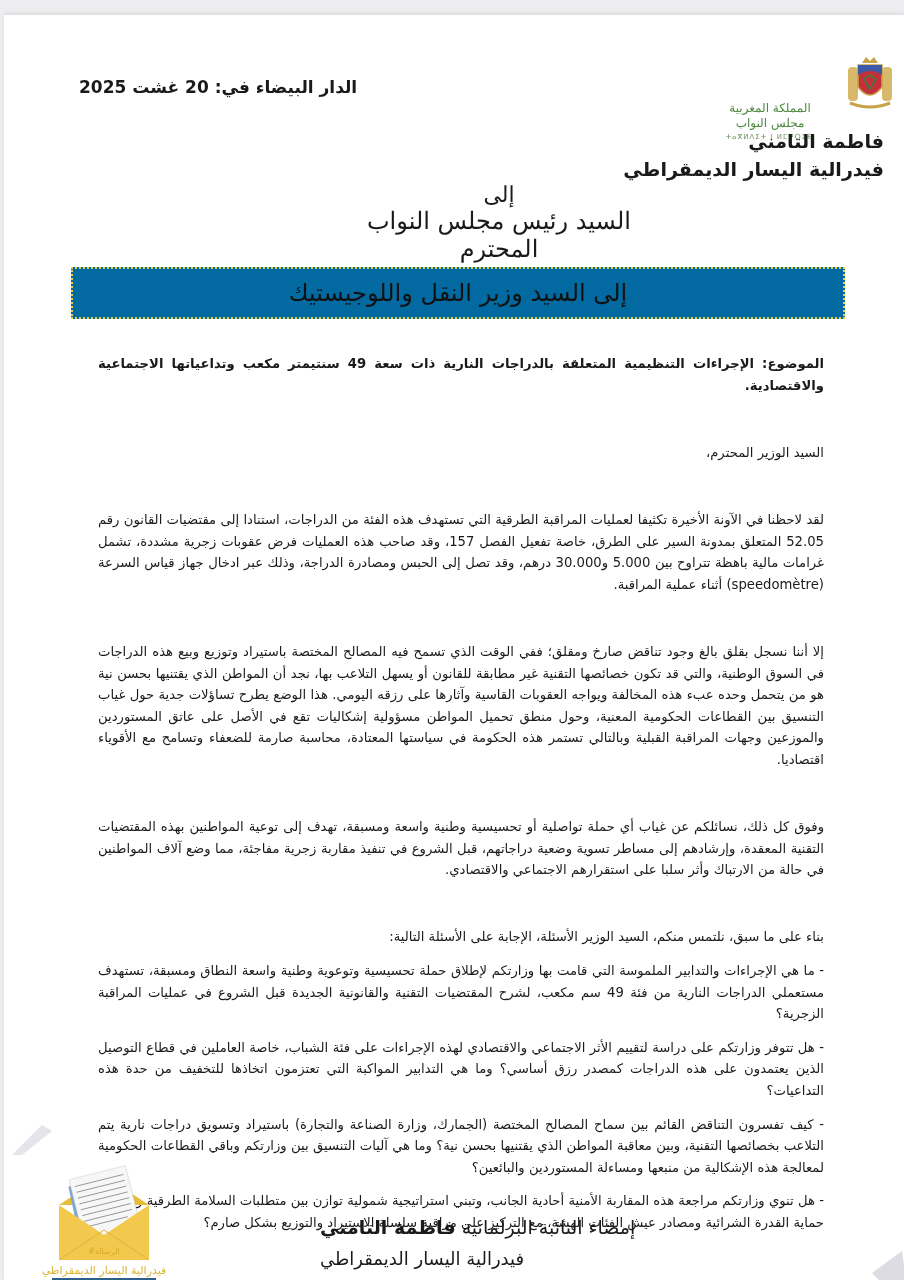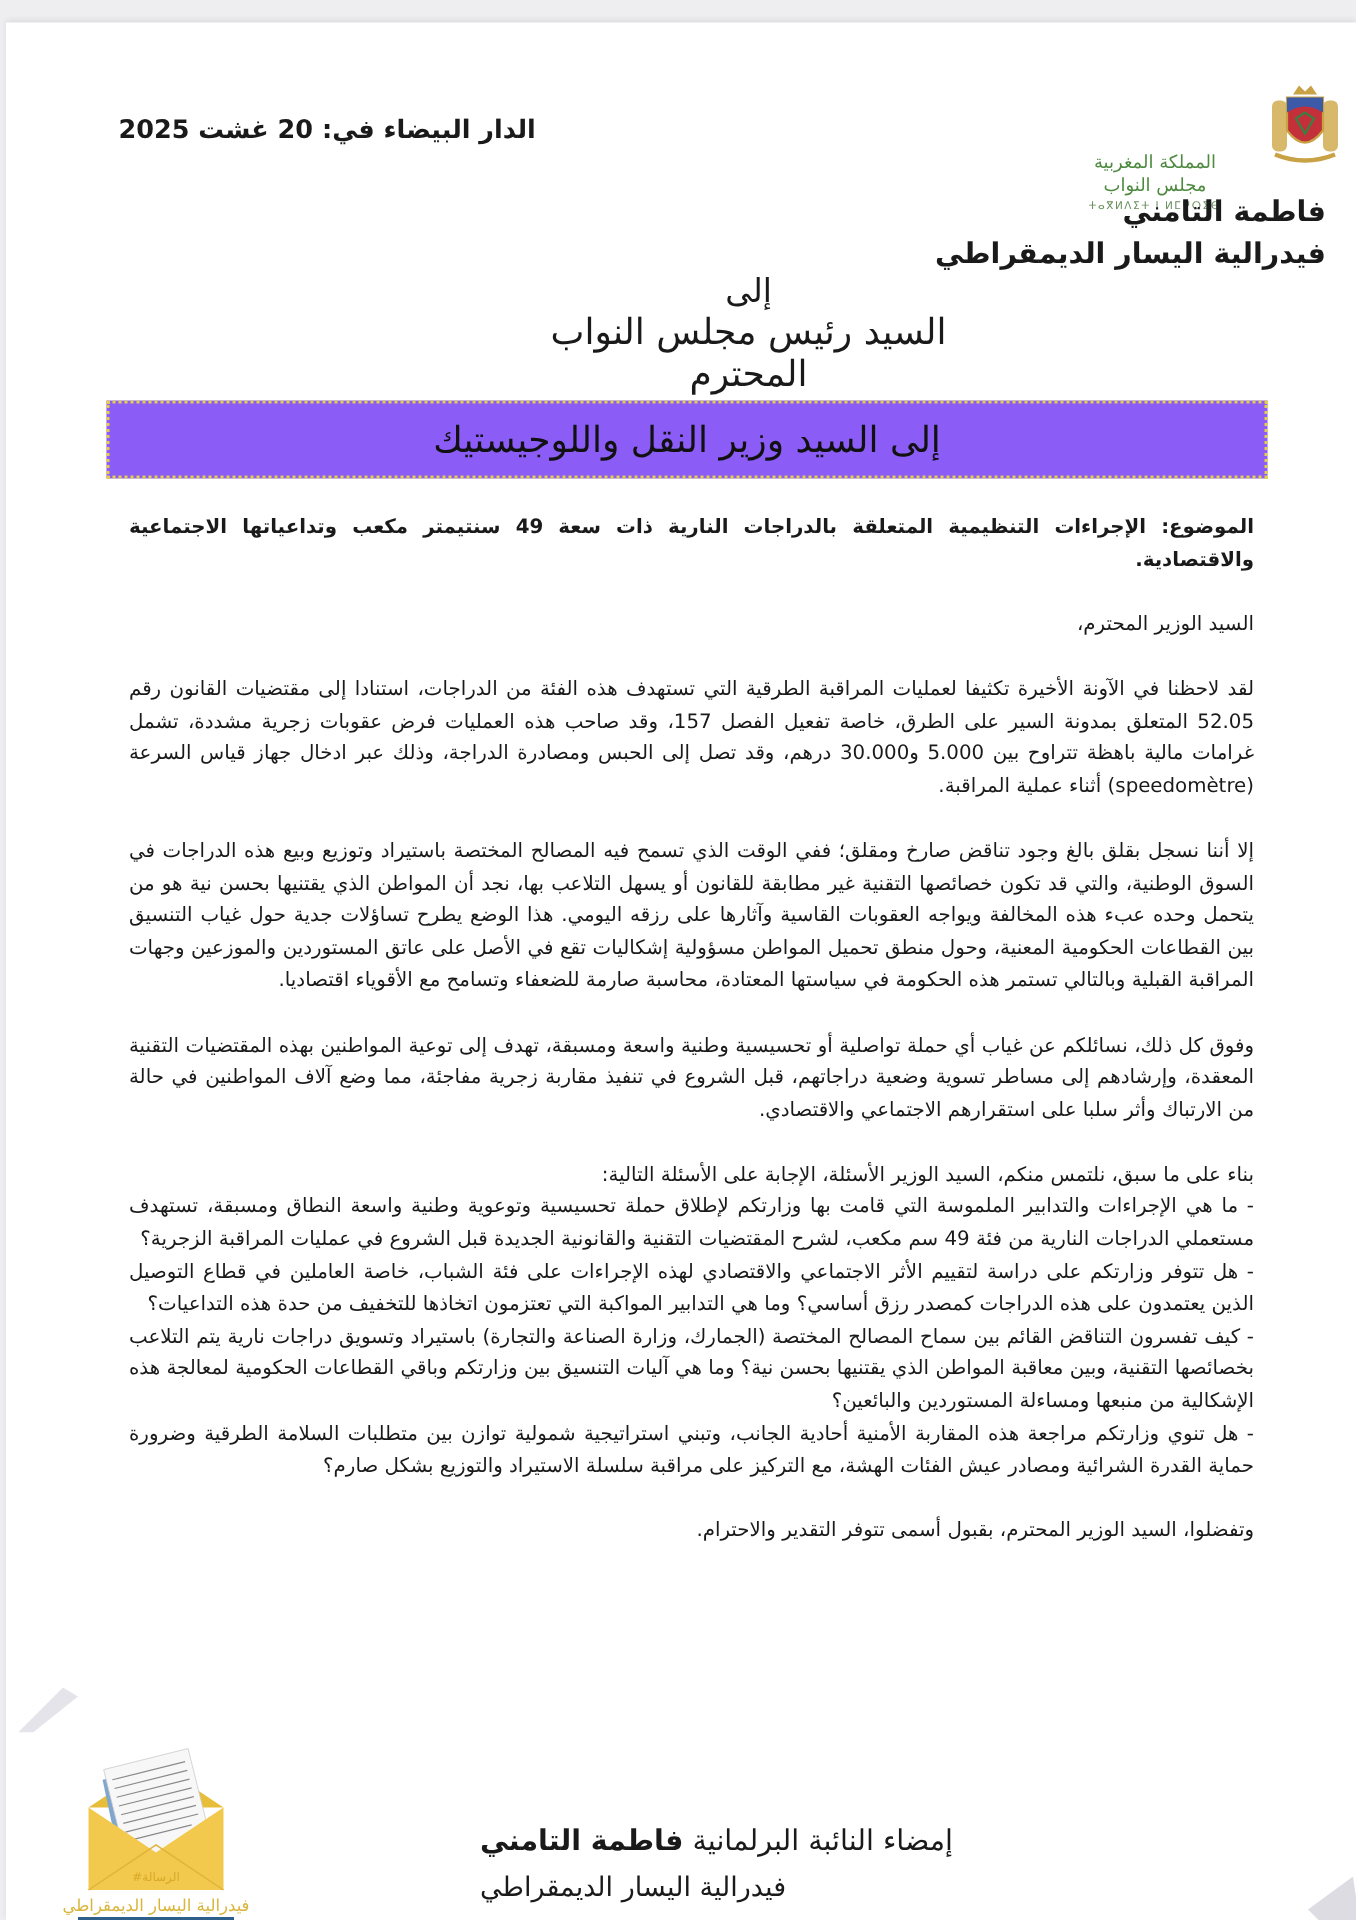--- a/index.html
+++ b/index.html
@@ -26,31 +26,31 @@
     .parl-text .l3 { font-size: 7px; line-height: 12px; color: #6b8f5e; letter-spacing: 1px; direction: ltr; }
 
     .sender { right: 20px; top: 112px; font-weight: bold; font-size: 19px; line-height: 28px; direction: rtl; text-align: right; }
 
     .hand-to { left: 330px; top: 168px; width: 330px; text-align: center; font-family: "DejaVu Serif", serif; direction: rtl; }
     .hand-to .ila { font-size: 22px; line-height: 24px; }
     .hand-to .pres { font-size: 24px; line-height: 28px; }
 
     .title-box {
       left: 67px; top: 252px; width: 770px; height: 48px;
-      border: 2px dotted #e4cf45; background: #8b5cf6;
+      border: 2px dotted #e4cf45; background: #0369a1;
       display: flex; align-items: center; justify-content: center;
     }
     .title-box span { font-size: 24px; direction: rtl; color: #111; }
 
     .body-text {
       left: 82px; top: 326px; width: 750px;
       direction: rtl; text-align: justify; text-align-last: right;
       font-size: 13.2px; line-height: 21.6px; color: #1a1a1a;
     }
-    .body-text p { margin: 0; }
+    .body-text p { margin: 12px; }
     .body-text .gap { height: 21.6px; }
     .subject { font-weight: bold; }
 
     .signature { left: 316px; top: 1195px; width: 420px; text-align: left; direction: rtl; }
     .signature .s1 { font-size: 19px; line-height: 34px; }
     .signature .s1 b { font-weight: bold; }
     .signature .s2 { font-size: 18px; line-height: 30px; }
 
     .env-logo { left: 30px; top: 1135px; width: 140px; height: 145px; }
     .corner-deco { left: 862px; top: 1228px; width: 40px; height: 52px; }

